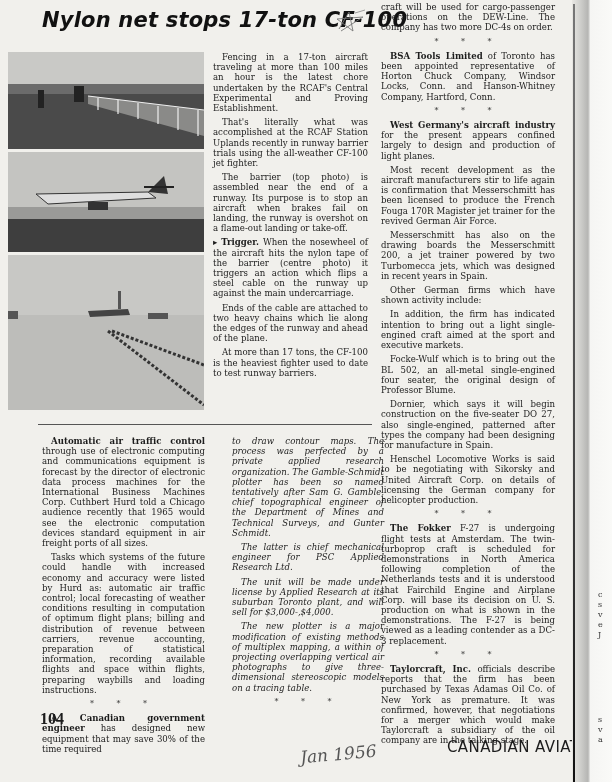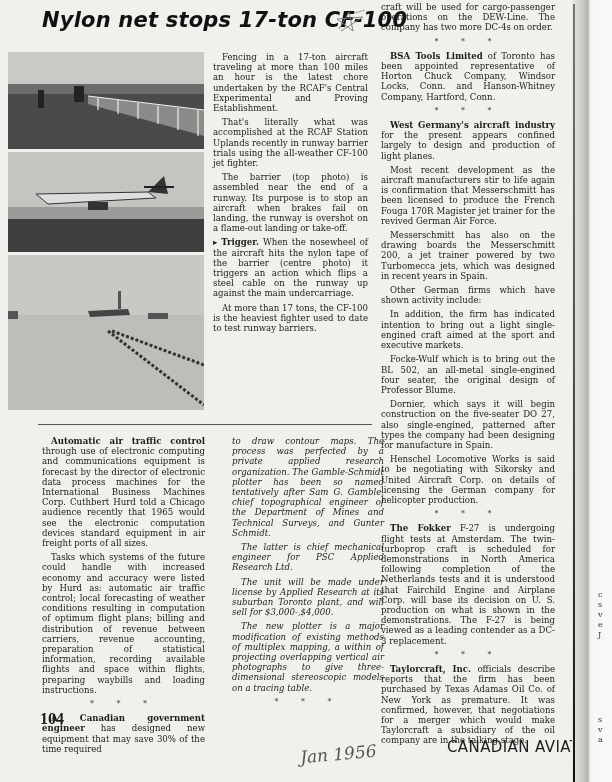--- a/index.html
+++ b/index.html
@@ -96,20 +96,21 @@
   </div>
 
   <div class="col col1">
     <p>Fencing in a 17-ton aircraft traveling at more than 100 miles an hour is the latest chore undertaken by the RCAF's Central Experimental and Proving Establishment.</p>
     <p>That's literally what was accomplished at the RCAF Station Uplands recently in runway barrier trials using the all-weather CF-100 jet fighter.</p>
     <p>The barrier (top photo) is assembled near the end of a runway. Its purpose is to stop an aircraft when brakes fail on landing, the runway is overshot on a flame-out landing or take-off.</p>
     <p class="noind">
       <span>▸</span>
       <b>Trigger.</b><span> When the nosewheel of the aircraft hits the nylon tape of the barrier (centre photo) it triggers an action which flips a steel cable on the runway up against the main undercarriage.</span>
     </p>
+    <p>Ends of the cable are attached to two heavy chains which lie along the edges of the runway and ahead of the plane.</p>
     <p>At more than 17 tons, the CF-100 is the heaviest fighter used to date to test runway barriers.</p>
   </div>
 
   <div class="col col3">
     <p class="noind">craft will be used for cargo-passenger operations on the DEW-Line. The company has two more DC-4s on order.</p>
     <div class="stars">* * *</div>
     <p><b>BSA Tools Limited</b><span> of Toronto has been appointed representative of Horton Chuck Company, Windsor Locks, Conn. and Hanson-Whitney Company, Hartford, Conn.</span></p>
     <div class="stars">* * *</div>
     <p><b>West Germany's aircraft industry</b><span> for the present appears confined largely to design and production of light planes.</span></p>
     <p>Most recent development as the aircraft manufacturers stir to life again is confirmation that Messerschmitt has been licensed to produce the French Fouga 170R Magister jet trainer for the revived German Air Force.</p>

